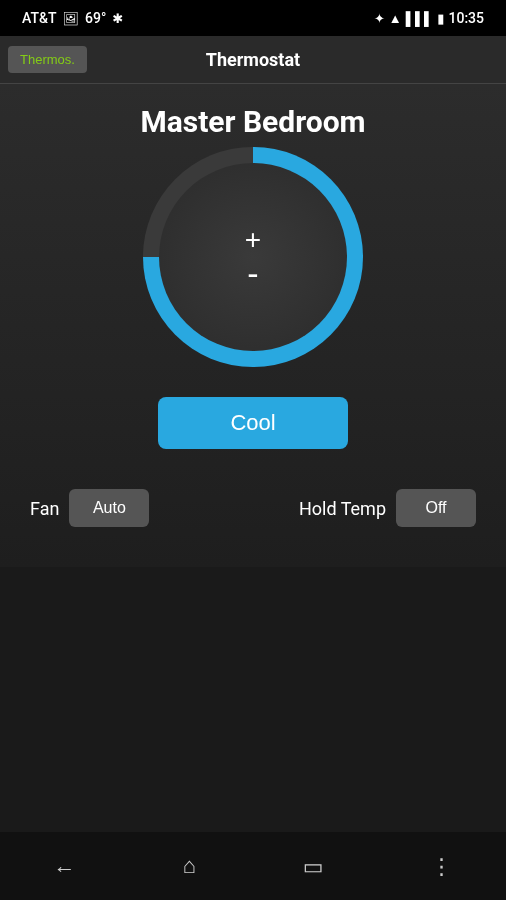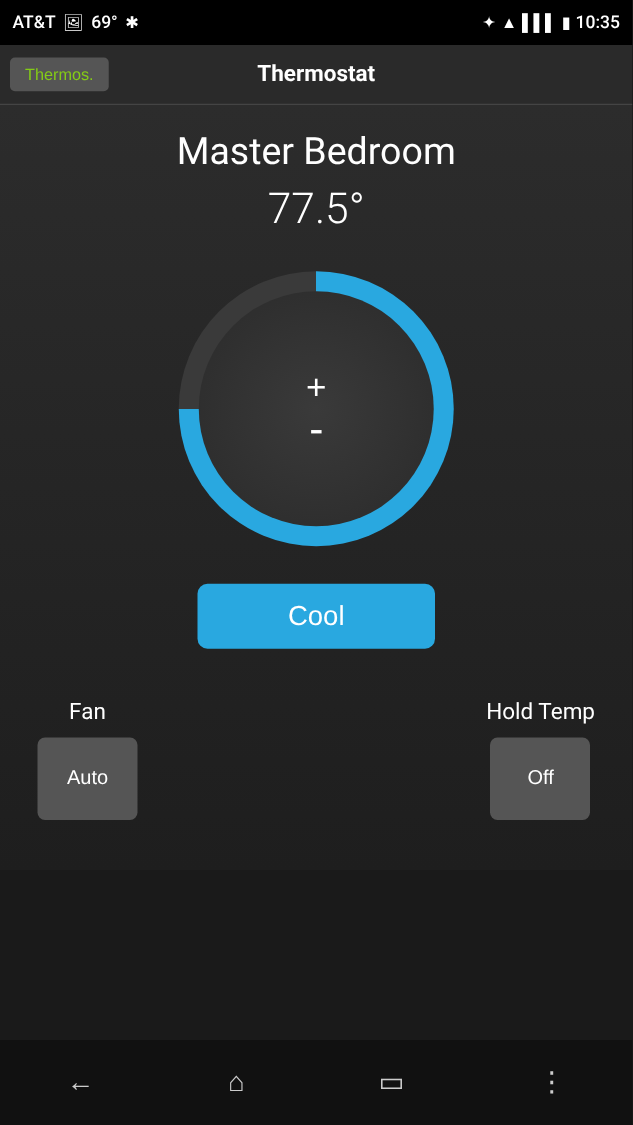--- a/index.html
+++ b/index.html
@@ -15,21 +15,21 @@
     }
 
     
     #status-bar {
       width: 100%;
       height: 36px;
       background: #000000;
       display: flex;
       align-items: center;
       justify-content: space-between;
-      padding: 0 10px;
+      padding: 0 22px;
       font-size: 14px;
       font-weight: 500;
       color: #ffffff;
     }
 
     .status-left {
       display: flex;
       align-items: center;
       gap: 6px;
     }
@@ -81,21 +81,21 @@
       width: 100%;
       background: linear-gradient(180deg, #2c2c2c 0%, #1e1e1e 100%);
       padding: 20px 0;
       display: flex;
       flex-direction: column;
       align-items: center;
     }
 
     #room-name {
       font-size: 30px;
-      font-weight: 400;
+      font-weight: 700;
       color: #ffffff;
       margin-bottom: 8px;
       text-align: right;
     }
 
     #current-temp {
       font-size: 34px;
       font-weight: 300;
       color: #ffffff;
       margin-bottom: 30px;
@@ -185,37 +185,36 @@
       width: 100%;
       display: flex;
       justify-content: space-between;
       align-items: flex-start;
       padding: 0 30px;
       margin-bottom: 20px;
     }
 
     .control-group {
       display: flex;
-      flex-direction: column;
       align-items: center;
       gap: 10px;
     }
 
     .control-label {
       font-size: 18px;
       color: #ffffff;
     }
 
     .control-btn {
       background: #555555;
       border: none;
       border-radius: 6px;
       color: #ffffff;
       font-size: 16px;
-      padding: 24px 22px;
+      padding: 10px 22px;
       cursor: pointer;
       min-width: 80px;
       text-align: center;
     }
 
     
     #bottom-nav {
       position: absolute;
       bottom: 0;
       left: 0;
@@ -255,21 +254,20 @@
 
 <div id="nav-bar">
   <button id="back-btn">Thermos.</button>
   <span id="nav-title">Thermostat</span>
 </div>
 
 <div id="main-content">
 
   <div id="room-name">Master Bedroom</div>
 
-  <div id="current-temp">77.5°</div>
 
   <div id="thermostat-container">
     <div id="thermostat-ring">
       <div id="thermostat-inner">
         <button id="plus-btn">+</button>
         <button id="minus-btn">-</button>
       </div>
     </div>
   </div>
 

